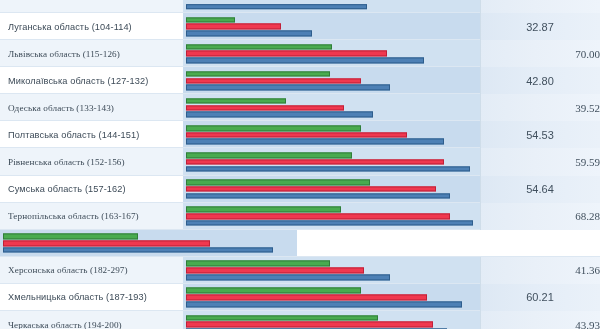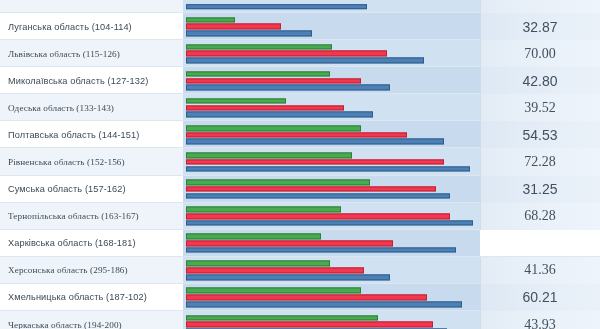--- a/index.html
+++ b/index.html
@@ -51,27 +51,28 @@
     gap:1.2px;
   }
   .bar{height:5.6px;box-sizing:border-box;}
   .bar.g{background:#49ab4f;border:1px solid #2f7d3a;}
   .bar.r{background:#f0384f;border:1px solid #bf2038;}
   .bar.b{background:#4d80b5;border:1px solid #2e5d8c;}
   
   .value-cell{
     width:120px;flex:0 0 120px;
     display:flex;align-items:center;justify-content:center;
-    font-size:14px;color:#41505e;
+    font-size:11px;color:#41505e;
     background:linear-gradient(to right,#dde8f4 0%,#e4edf7 45%,#eaf1f9 100%);
     box-sizing:border-box;
     position:relative;z-index:2;
   }
   .row.alt .value-cell{
     background:linear-gradient(to right,#e3ecf6 0%,#e9f0f8 45%,#eef4fb 100%);
+    justify-content:flex-end;
   }
   .value-cell .divider{
     position:absolute;left:0;top:0;bottom:0;width:1px;background:#cfdde9;
   }
 </style>
 </head>
 <body>
 
 <div id="chart-table">
     <div class="row alt partial">
@@ -160,77 +161,76 @@
       <div class="label-cell">Рівненська область (152-156)</div>
       <div class="chart-cell">
         <div class="bars">
           <div class="bar g" style="width: 166.46px;"></div>
           <div class="bar r" style="width: 258.3px;"></div>
           <div class="bar b" style="width: 284.13px;"></div>
         </div>
       </div>
       <div class="value-cell">
         <span class="divider"></span>
-        <span>72.28</span>
+        <span>59.59</span>
       </div>
     </div>
     <div class="row">
       <div class="label-cell">Сумська область (157-162)</div>
       <div class="chart-cell">
         <div class="bars">
           <div class="bar g" style="width: 183.68px;"></div>
           <div class="bar r" style="width: 249.69px;"></div>
           <div class="bar b" style="width: 264.04px;"></div>
         </div>
       </div>
       <div class="value-cell">
         <span class="divider"></span>
-        <span>31.25</span>
+        <span>54.64</span>
       </div>
     </div>
     <div class="row alt">
       <div class="label-cell">Тернопільська область (163-167)</div>
       <div class="chart-cell">
         <div class="bars">
           <div class="bar g" style="width: 154.98px;"></div>
           <div class="bar r" style="width: 264.04px;"></div>
           <div class="bar b" style="width: 287px;"></div>
         </div>
       </div>
       <div class="value-cell">
         <span class="divider"></span>
         <span>68.28</span>
       </div>
     </div>
     <div class="row">
-      <div class="label-cell">Харківська область (168-181)</div>
       <div class="chart-cell">
         <div class="bars">
           <div class="bar g" style="width: 134.89px;"></div>
           <div class="bar r" style="width: 206.64px;"></div>
           <div class="bar b" style="width: 269.78px;"></div>
         </div>
       </div>
     </div>
     <div class="row alt">
-      <div class="label-cell">Херсонська область (295-186)</div>
+      <div class="label-cell">Херсонська область (182-297)</div>
       <div class="chart-cell">
         <div class="bars">
           <div class="bar g" style="width: 143.5px;"></div>
           <div class="bar r" style="width: 177.94px;"></div>
           <div class="bar b" style="width: 203.77px;"></div>
         </div>
       </div>
       <div class="value-cell">
         <span class="divider"></span>
         <span>41.36</span>
       </div>
     </div>
     <div class="row">
-      <div class="label-cell">Хмельницька область (187-102)</div>
+      <div class="label-cell">Хмельницька область (187-193)</div>
       <div class="chart-cell">
         <div class="bars">
           <div class="bar g" style="width: 175.07px;"></div>
           <div class="bar r" style="width: 241.08px;"></div>
           <div class="bar b" style="width: 275.52px;"></div>
         </div>
       </div>
       <div class="value-cell">
         <span class="divider"></span>
         <span>60.21</span>

